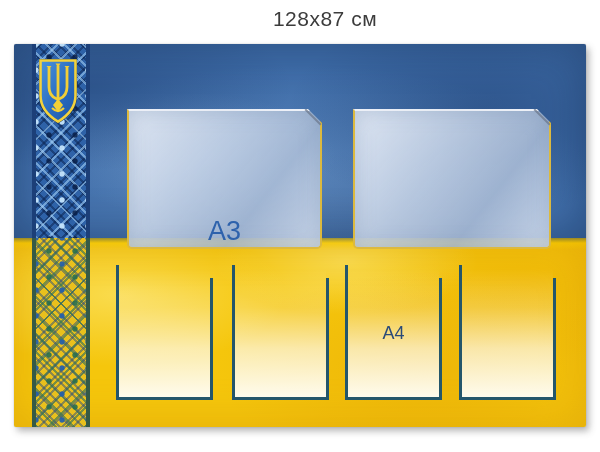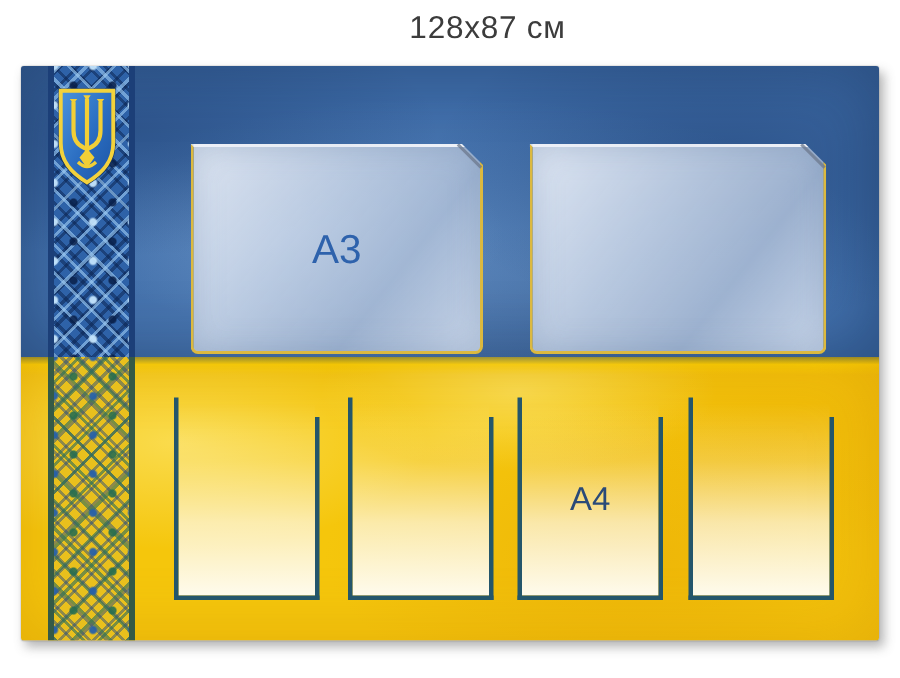--- a/index.html
+++ b/index.html
@@ -80,47 +80,47 @@
       repeating-linear-gradient(45deg, rgba(30,70,130,.45) 0 2px, transparent 2px 8px),
       repeating-linear-gradient(-45deg, rgba(30,70,130,.45) 0 2px, transparent 2px 8px);
     background-size:26px 26px,26px 26px,auto,auto,auto,auto;
     background-position:13px 13px,0 0,0 0,0 0,0 0,0 0;
     border-left:4px solid #355a46;border-right:4px solid #355a46;
   }
   
   .emblem{position:absolute;left:22px;top:12px;width:44px;height:70px;}
   
   .a3{
-    position:absolute;top:52px;height:136px;
+    position:absolute;top:65px;height:136px;
     background:linear-gradient(128deg, rgba(230,236,246,.95) 0%, rgba(199,212,231,.88) 40%, rgba(174,191,216,.85) 68%, rgba(209,220,237,.93) 100%);
     border:2px solid #dcb93f;border-top-color:rgba(250,250,252,.8);
     border-radius:0 0 5px 5px;
     clip-path:polygon(0 0, calc(100% - 14px) 0, 100% 14px, 100% 100%, 0 100%);
     box-shadow:inset 0 0 20px rgba(110,135,170,.35);
-    display:flex;align-items:center;justify-content:center;
+    display:flex;align-items:flex-end;justify-content:center;
   }
   .a3 .bevel{
     position:absolute;top:5px;right:-4px;width:22px;height:2px;
     background:rgba(108,120,140,.75);transform:rotate(45deg);
   }
   .a3.p1{left:113px;width:191px;}
   .a3.p2{left:339px;width:194px;}
   .size-a3{font-size:27px;color:#2e62ac;}
   
   .a4{position:absolute;top:221px;width:97px;height:135px;}
   .a4 .fill{
     position:absolute;left:3px;right:3px;top:4px;bottom:3px;
     background:linear-gradient(180deg, rgba(255,255,255,0) 0%, rgba(255,255,255,.22) 30%, rgba(255,255,255,.65) 62%, rgba(255,253,244,.97) 100%);
     display:flex;align-items:center;justify-content:center;
   }
   .a4 .eL{position:absolute;left:0;top:0;bottom:0;width:3px;background:#24566b;}
   .a4 .eR{position:absolute;right:0;top:13px;bottom:0;width:3px;background:#24566b;}
   .a4 .eB{position:absolute;left:0;right:0;bottom:0;height:3px;background:#24566b;}
   .a4.q1{left:102px;}.a4.q2{left:218px;}.a4.q3{left:331px;}.a4.q4{left:445px;}
-  .size-a4{font-size:22px;color:#2a4a78;}
+  .size-a4{font-size:18px;color:#2a4a78;}
 </style>
 </head>
 <body>
 
 <div class="stage">
 
   <div class="caption">128x87 см</div>
 
   <div class="board">
 

